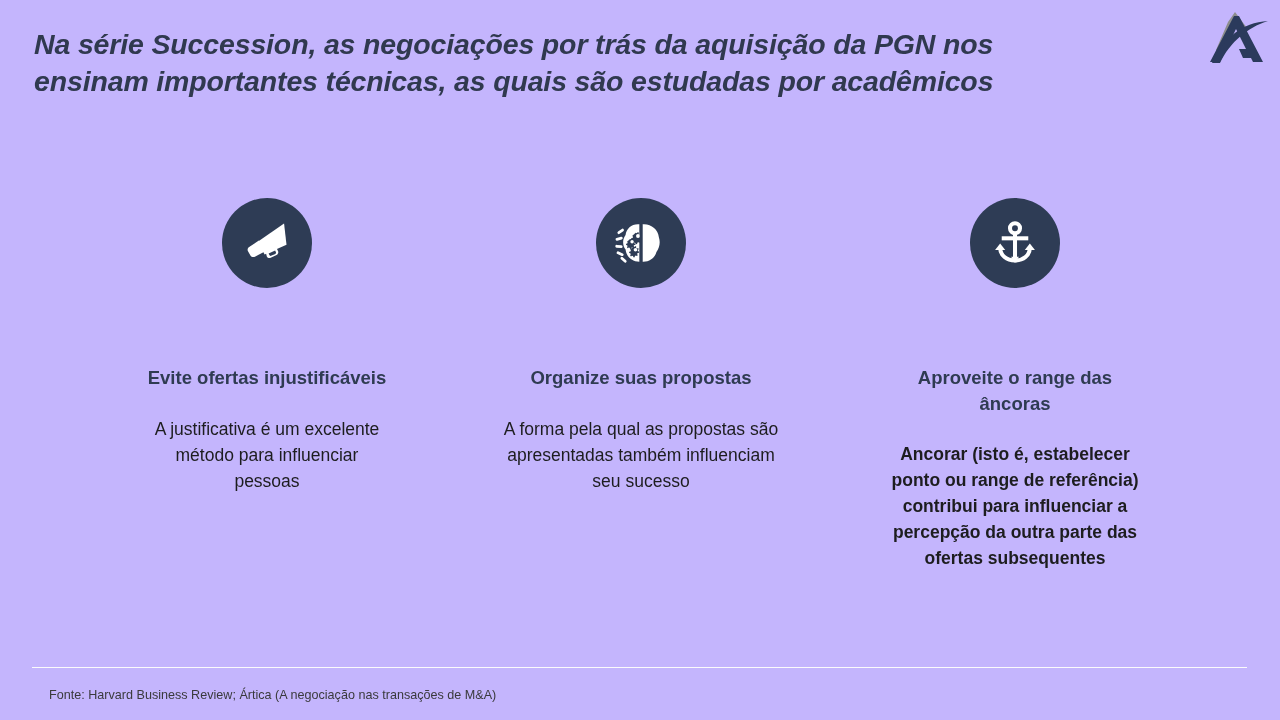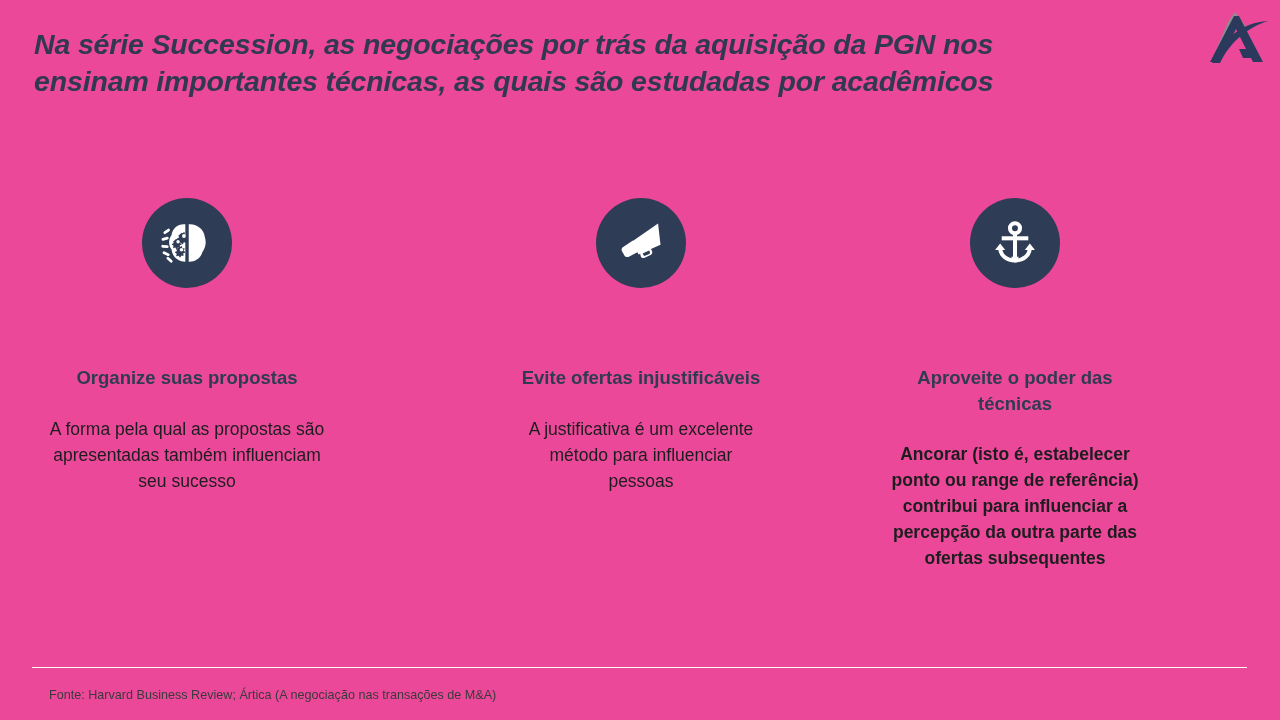--- a/index.html
+++ b/index.html
@@ -13,21 +13,21 @@
     font-family: "Liberation Sans", sans-serif;
     overflow: hidden;
     position: relative;
   }
 
   
   .slide {
     position: relative;
     width: 1280px;
     height: 720px;
-    background: #ec4899;
+    background: #c4b5fd;
   }
 
   
   .logo {
     position: absolute;
     top: 6px;
     right: 8px;
     width: 74px;
     height: 62px;
   }
@@ -139,20 +139,38 @@
       <path d="M14 57 C24 34 44 16 70 15 C50 21 32 36 22 57 Z" fill="#2b3a5c"></path>
 
       <path d="M18 55 C27 35 45 19 66 16 C48 23 31 38 24 55 Z" fill="#f4f4f4" opacity="0.0"></path>
     </svg>
   </div>
 
   <h1 class="title">Na série Succession, as negociações por trás da aquisição da PGN nos ensinam importantes técnicas, as quais são estudadas por acadêmicos</h1>
 
   <div class="columns">
 
+    <div class="column col-1">
+      <div class="icon-circle">
+        <svg viewBox="0 0 64 64" width="52" height="52" aria-hidden="true">
+          <g fill="#ffffff">
+
+            <path d="M53 8 L21 30 L29 46 L56 34 Z"></path>
+
+            <path d="M22 29 L10 37 C8 38.3 7.6 40.6 8.8 42.6 L11.6 47.3 C12.8 49.3 15.2 49.9 17.2 48.8 L30 42 Z"></path>
+
+            <path d="M30.5 43.5 L43.5 37.5 L45.6 42 C46.4 43.8 45.6 46 43.8 46.9 L36.5 50.3 C34.7 51.1 32.6 50.3 31.8 48.5 Z"></path>
+            <path d="M34 45 L42 41.3 L43 43.5 C43.3 44.2 43 45 42.3 45.4 L37 47.8 C36.3 48.1 35.5 47.8 35.2 47.1 Z" fill="#2e3c55"></path>
+          </g>
+        </svg>
+      </div>
+      <div class="card-title">Evite ofertas injustificáveis</div>
+      <div class="card-body">A justificativa é um excelente método para influenciar pessoas</div>
+    </div>
+
     <div class="column col-2">
       <div class="icon-circle">
         <svg viewBox="0 0 64 64" width="52" height="52" aria-hidden="true">
           <g fill="#ffffff">
 
             <rect x="2.5" y="16" width="9" height="3.4" rx="1.7" transform="rotate(-35 7 17.7)"></rect>
             <rect x="0.6" y="25" width="9" height="3.4" rx="1.7" transform="rotate(-16 5.1 26.7)"></rect>
             <rect x="0.4" y="34.5" width="9" height="3.4" rx="1.7" transform="rotate(4 4.9 36.2)"></rect>
             <rect x="1.8" y="43.5" width="9" height="3.4" rx="1.7" transform="rotate(24 6.3 45.2)"></rect>
             <rect x="6" y="51" width="9" height="3.4" rx="1.7" transform="rotate(42 10.5 52.7)"></rect>
@@ -169,57 +187,39 @@
             <circle cx="21" cy="30.4" r="2.1" fill="#ffffff"></circle>
             <path d="M22.5 36.5 l1.5 .4 .8-1.3 1.4 .9 -.3 1.5 1.2 .8 1.4-.5 .7 1.5 -1.2 .9 .1 1.5 1.5 .4 -.3 1.7 -1.5 .1 -.6 1.3 1 1.2 -1.2 1.1 -1.3-.7 -1.3 .6 -.1 1.5 -1.7 .1 -.4-1.4 -1.4-.5 -1.1 1 -1.1-1.2 .7-1.3 -.4-1.4 -1.5-.3 .1-1.7 1.5-.2 .6-1.3 -.9-1.2z"></path>
             <circle cx="25.2" cy="40.2" r="2.2" fill="#ffffff"></circle>
           </g>
 
           <rect x="30.6" y="9" width="2.9" height="46" fill="#2e3c55"></rect>
         </svg>
       </div>
       <div class="card-title">Organize suas propostas</div>
       <div class="card-body">A forma pela qual as propostas são apresentadas também influenciam seu sucesso</div>
-    </div>
-
-    <div class="column col-1">
-      <div class="icon-circle">
-        <svg viewBox="0 0 64 64" width="52" height="52" aria-hidden="true">
-          <g fill="#ffffff">
-
-            <path d="M53 8 L21 30 L29 46 L56 34 Z"></path>
-
-            <path d="M22 29 L10 37 C8 38.3 7.6 40.6 8.8 42.6 L11.6 47.3 C12.8 49.3 15.2 49.9 17.2 48.8 L30 42 Z"></path>
-
-            <path d="M30.5 43.5 L43.5 37.5 L45.6 42 C46.4 43.8 45.6 46 43.8 46.9 L36.5 50.3 C34.7 51.1 32.6 50.3 31.8 48.5 Z"></path>
-            <path d="M34 45 L42 41.3 L43 43.5 C43.3 44.2 43 45 42.3 45.4 L37 47.8 C36.3 48.1 35.5 47.8 35.2 47.1 Z" fill="#2e3c55"></path>
-          </g>
-        </svg>
-      </div>
-      <div class="card-title">Evite ofertas injustificáveis</div>
-      <div class="card-body">A justificativa é um excelente método para influenciar pessoas</div>
     </div>
 
     <div class="column col-3">
       <div class="icon-circle">
         <svg viewBox="0 0 64 64" width="50" height="50" aria-hidden="true">
           <g fill="none" stroke="#ffffff" stroke-width="5.2" stroke-linecap="butt">
             <circle cx="32" cy="13" r="6.4"></circle>
             <line x1="32" y1="19.5" x2="32" y2="52"></line>
             <line x1="15" y1="26" x2="49" y2="26"></line>
             <path d="M13 38 C13 48 21.5 54.5 32 54.5 C42.5 54.5 51 48 51 38" stroke-linecap="butt"></path>
           </g>
           <g fill="#ffffff">
             <path d="M13 32.5 L19.5 41 L6.5 41 Z"></path>
             <path d="M51 32.5 L57.5 41 L44.5 41 Z"></path>
             <path d="M32 57.5 L27 49.5 L37 49.5 Z"></path>
           </g>
         </svg>
       </div>
-      <div class="card-title">Aproveite o poder das técnicas</div>
+      <div class="card-title">Aproveite o range das âncoras</div>
       <div class="card-body">Ancorar (isto é, estabelecer ponto ou range de referência) contribui para influenciar a percepção da outra parte das ofertas subsequentes</div>
     </div>
 
   </div>
 
   <div class="divider"></div>
   <div class="footnote">Fonte: Harvard Business Review; Ártica (A negociação nas transações de M&amp;A)</div>
 
 </div>
 

